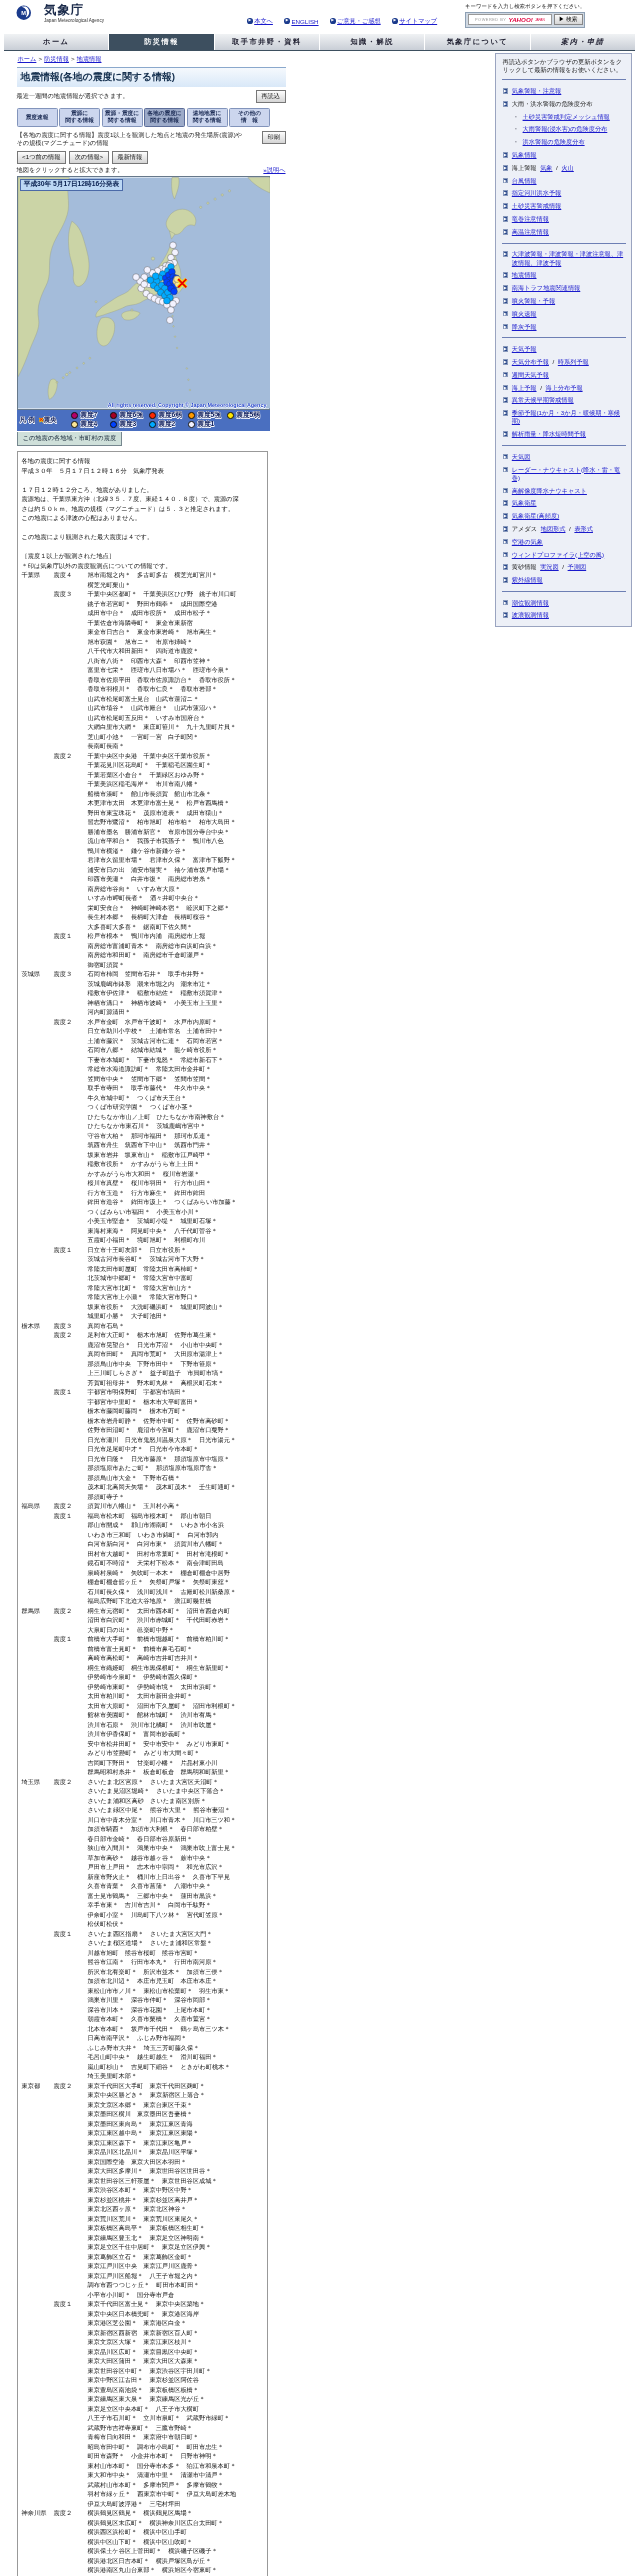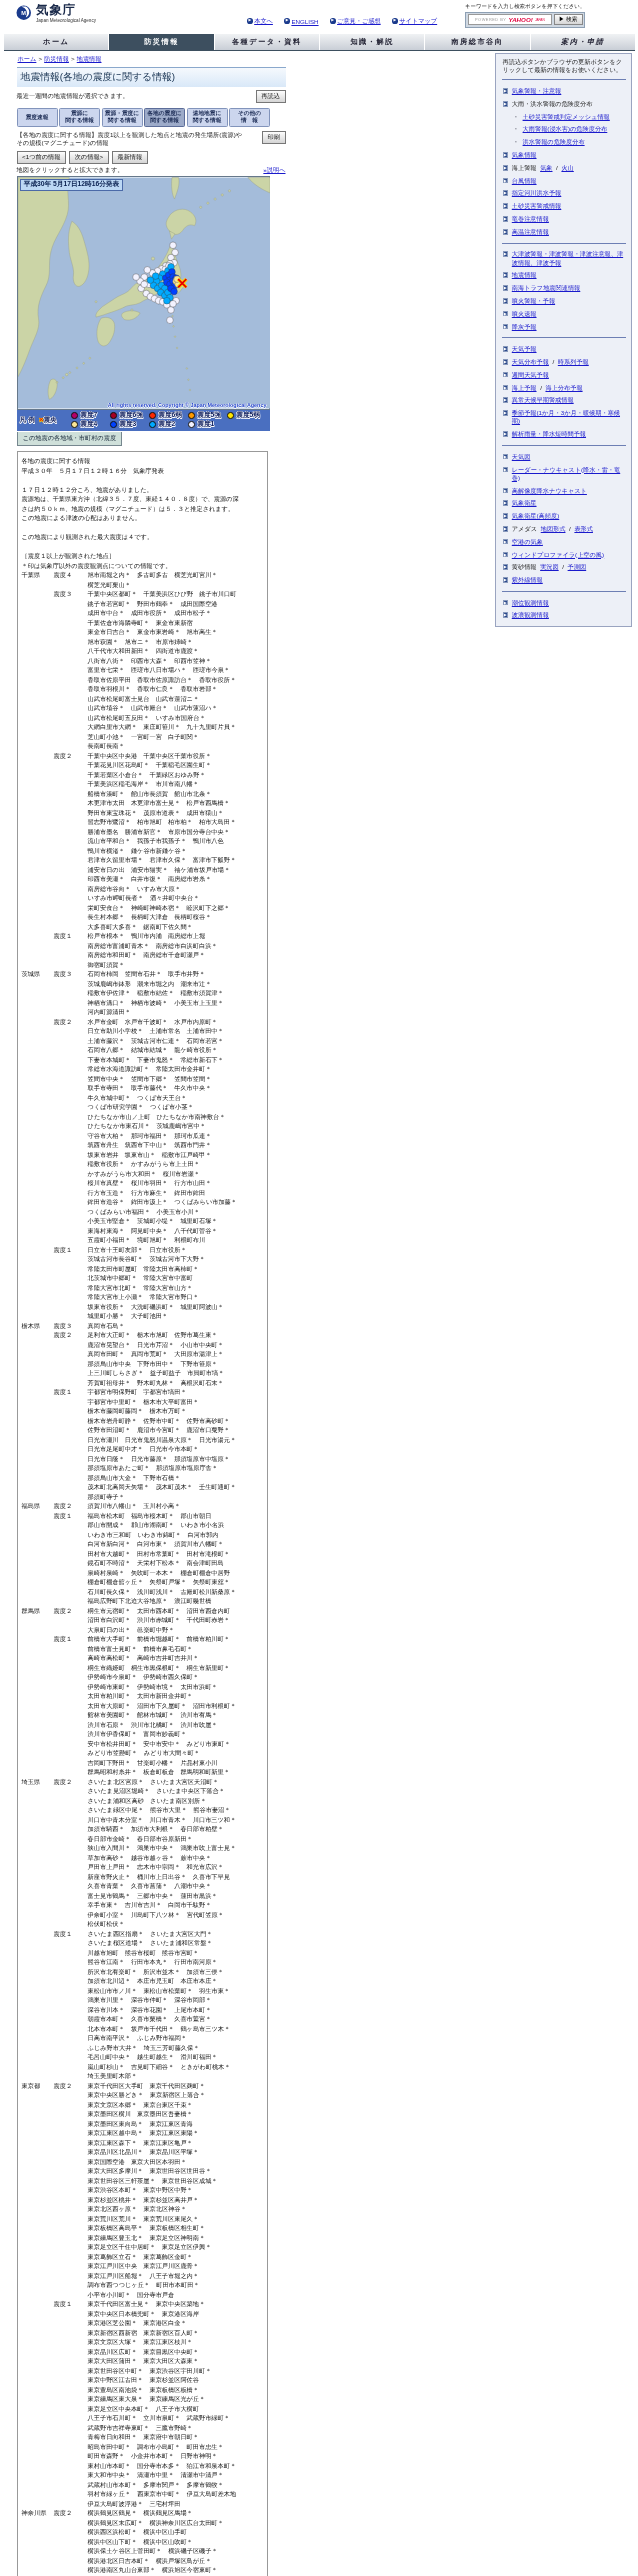--- a/index.html
+++ b/index.html
@@ -4,21 +4,21 @@
 <style>
   * { box-sizing: border-box; }
   html,body { margin:0; padding:0; background:#fff; }
   body { width:639px; font-family:"Liberation Sans",sans-serif; font-size:6.2px; color:#222; }
   a, .link { color:#1a1acc; text-decoration:underline; cursor:pointer; }
 
   
   .header { position:relative; height:34px; }
   .logo { position:absolute; left:15.5px; top:4.1px; display:flex; align-items:flex-start; }
   .logo-mark { width:15.5px; height:15.5px; margin-top:1px; }
-  .logo-txt { margin-left:5px; }
+  .logo-txt { margin-left:13px; }
   .logo-title { font-size:12.4px; font-weight:bold; color:#1a2a4a; letter-spacing:1px; line-height:13.4px; }
   .logo-sub { font-size:4.6px; color:#333; }
   .top-links { position:absolute; left:247px; top:16.5px; display:flex; gap:11.3px; align-items:center; white-space:nowrap; }
   .tl-item { display:flex; align-items:center; gap:1.5px; }
   .circ-ic { display:inline-block; width:5.7px; height:5.7px; border-radius:50%; background:#1a3a8c; color:#fff; font-size:3.6px; line-height:5.7px; text-align:center; }
   .search { position:absolute; right:54px; top:3.1px; width:120px; }
   .search-label { font-size:5.4px; margin-bottom:1.5px; white-space:nowrap; }
   .search-row { display:flex; border:1px solid #8ea0b4; background:#cfd8e2; padding:1.5px; }
   .search-input { flex:1; background:#fff; border:0.5px solid #999; display:flex; align-items:center; justify-content:center; gap:2.1px; height:11.3px; }
   .powered { color:#999; font-size:3.9px; letter-spacing:0.5px; }
@@ -33,21 +33,21 @@
   .nav-tab.active { background:#3d4f5f; color:#fff; }
 
   
   .content { display:flex; align-items:flex-start; }
   .main { width:269px; margin-left:16.5px; }
   .sidebar { width:137px; margin-left:auto; margin-right:6.7px; margin-top:2.1px; background:#edf0f7; border:0.5px solid #9aa4c0; padding:0 5.2px; }
 
   .breadcrumb { margin:4.1px 0 3.1px 1px; }
   .breadcrumb .sep { margin:0 2.1px; color:#333; }
 
-  .page-title { border-top:1px solid #8aa8cc; background:linear-gradient(#f5f9fd,#d9e8f8); padding:3.6px 4.1px 3.1px; font-size:9.8px; font-weight:normal; color:#15304f; }
+  .page-title { border-top:1px solid #8aa8cc; background:linear-gradient(#f5f9fd,#d9e8f8); padding:3.6px 4.1px 3.1px; font-size:9.8px; font-weight:bold; color:#15304f; }
   .subtitle-row { display:flex; align-items:center; margin:3.1px 0 4.1px; }
   .btn { background:linear-gradient(#fdfdfd,#d5d5d5); border:0.5px solid #777; padding:1px 4.6px; font-size:6.2px; cursor:pointer; color:#111; }
   .subtitle-row .btn { margin-left:auto; }
 
   .info-tabs { display:flex; gap:1.5px; }
   .info-tab { width:41px; min-height:18.5px; padding:1.5px 0.5px; background:#ccd6ee; border:0.5px solid #8294bb; border-radius:1.5px; font-size:5.7px; font-weight:bold; color:#1c2c55; text-align:center; white-space:pre-line; line-height:7.2px; display:flex; align-items:center; justify-content:center; cursor:pointer; }
   .info-tab.active { background:#9dabc9; border-color:#5c6d99; }
 
   .desc-row { display:flex; margin-top:4.1px; }
   .desc { width:227px; line-height:8.2px; }
@@ -131,23 +131,23 @@
         <span class="yjapan">JAPAN</span>
       </div>
       <button class="search-btn"><span>▶</span> <span>検索</span></button>
     </div>
   </div>
 </div>
 
 <div class="nav">
     <div class="nav-tab">ホーム</div>
     <div class="nav-tab active">防災情報</div>
-    <div class="nav-tab">各種データ・資料</div>
+    <div class="nav-tab">取手市井野・資料</div>
     <div class="nav-tab">知識・解説</div>
-    <div class="nav-tab">南房総市谷向</div>
+    <div class="nav-tab">気象庁について</div>
     <div class="nav-tab">案内・申請</div>
   </div>
 
 <div class="content">
 
   <div class="main">
     <div class="breadcrumb"><span class="link">ホーム</span><span class="sep">&gt;</span><span class="link">防災情報</span><span class="sep">&gt;</span><span class="link">地震情報</span></div>
 
     <div class="page-title">地震情報(各地の震度に関する情報)</div>
     <div class="subtitle-row">

